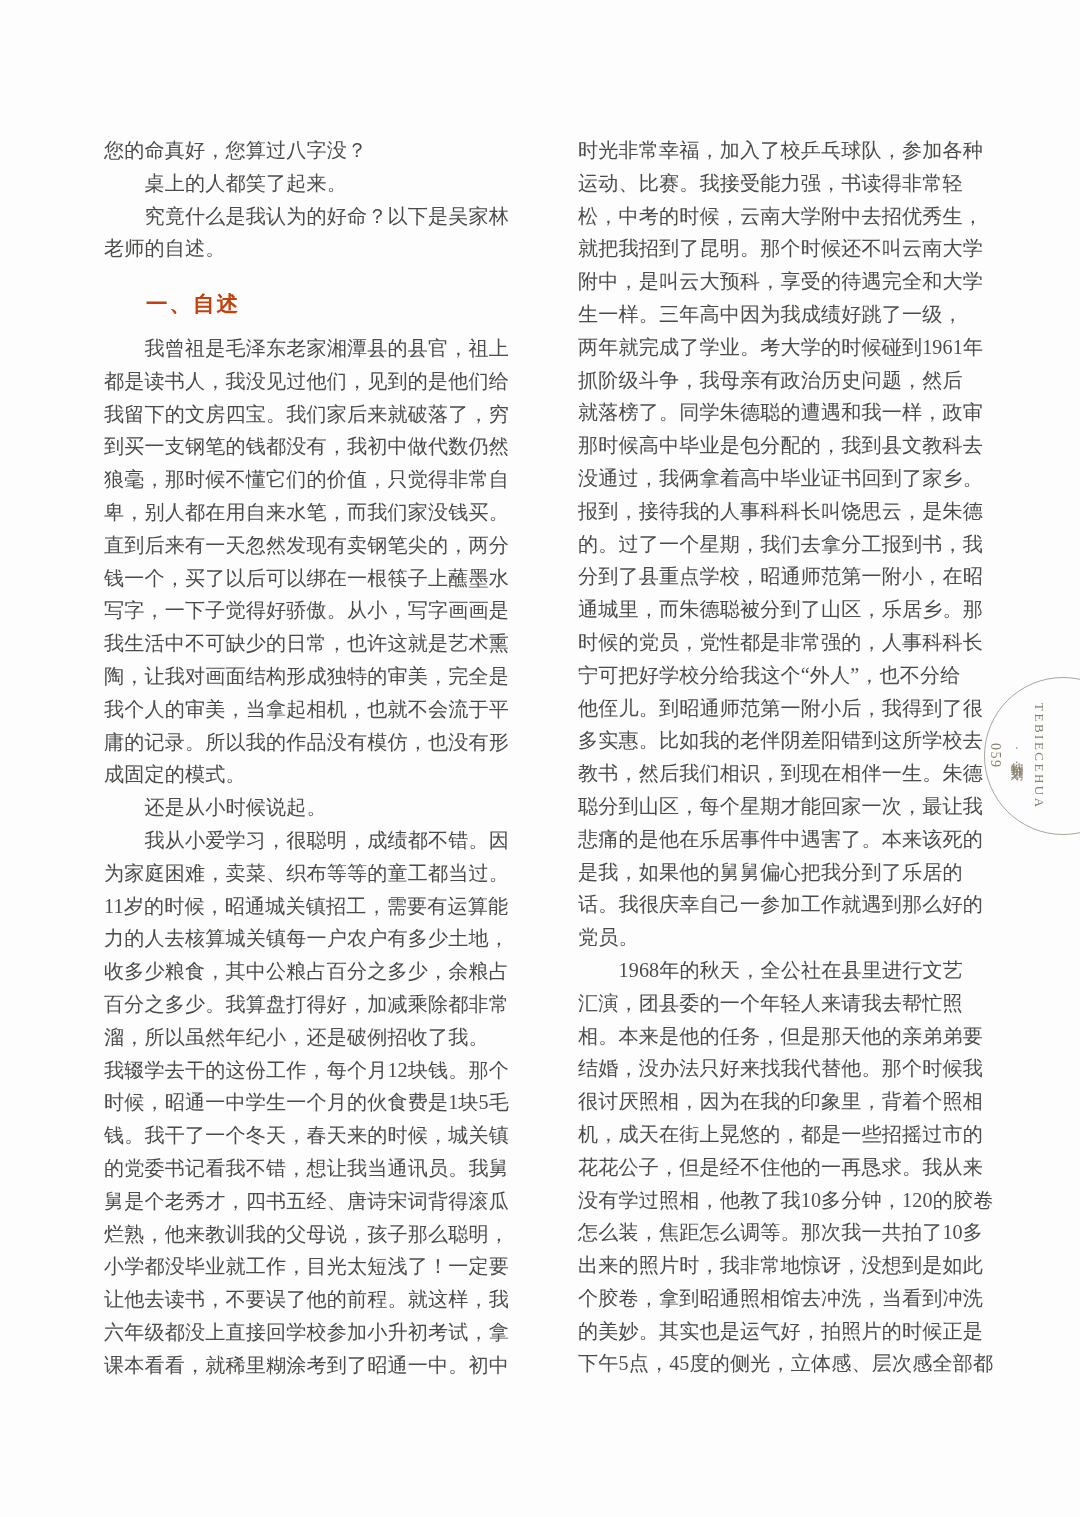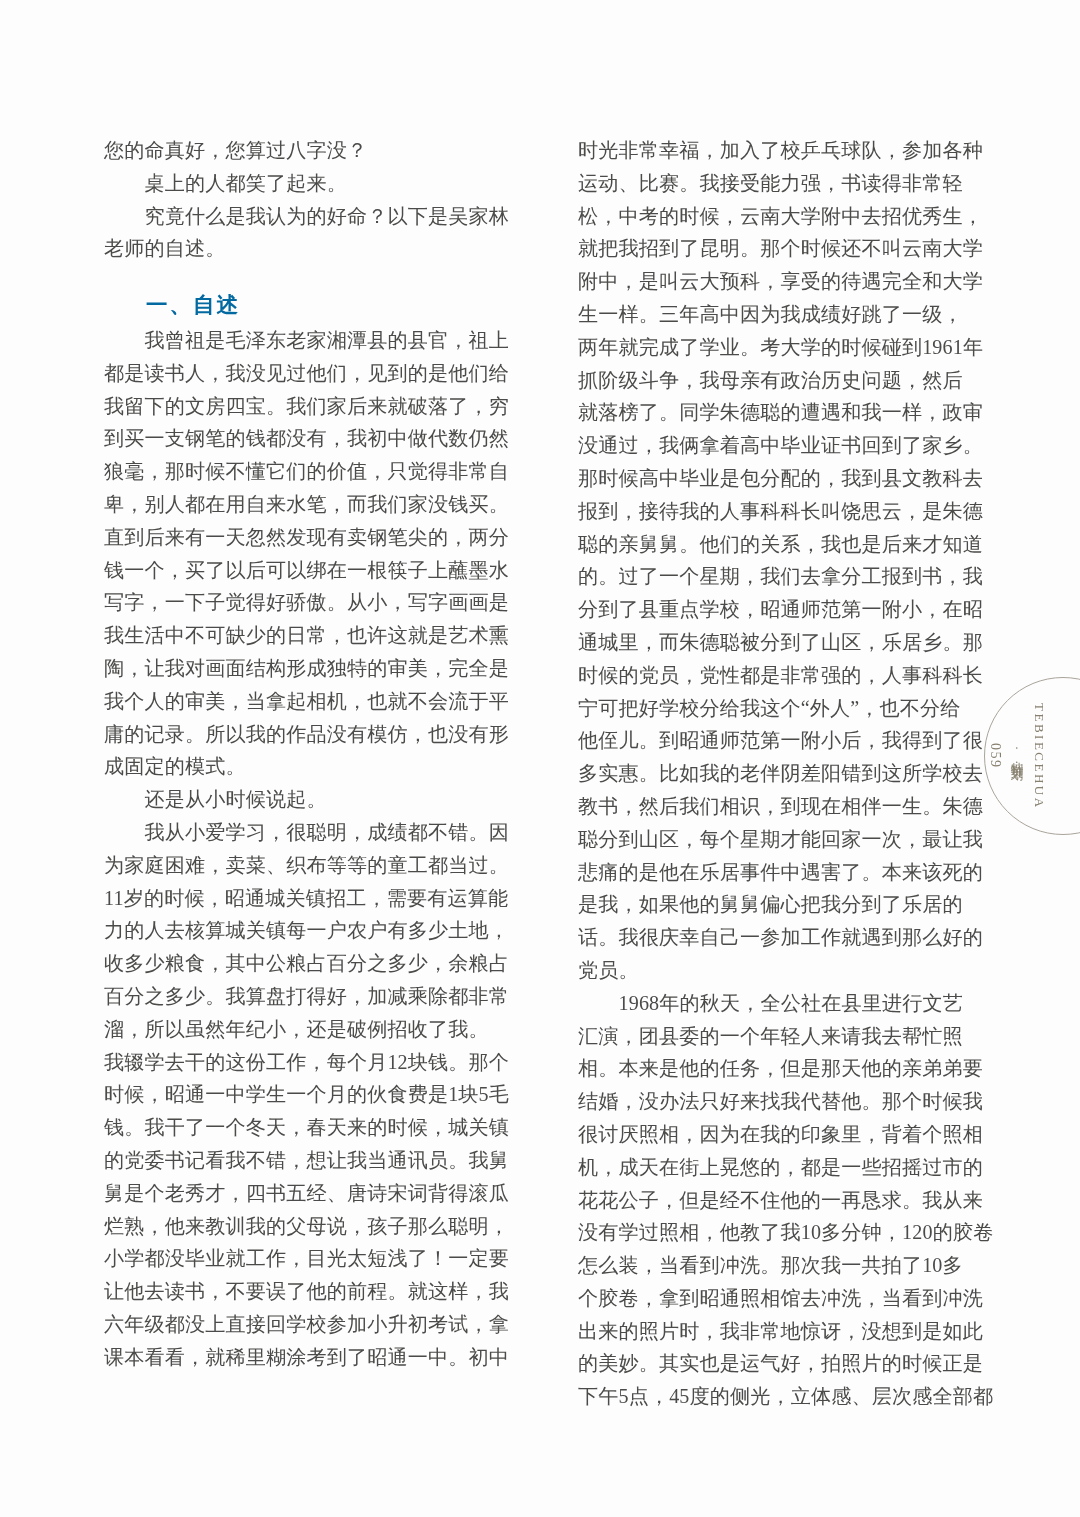--- a/index.html
+++ b/index.html
@@ -23,25 +23,25 @@
   }
   .col .line{
     height:32.8px;
     line-height:32.8px;
     white-space:pre;
     letter-spacing:0.15px;
   }
   .col-left{left:104px;}
   .col-right{left:578px;}
   .heading{
-    font-family:Liberation Serif, serif;
+    font-family:Liberation Mono, monospace;
     font-weight:bold;
     font-size:21.5px;
-    color:#0369a1;
-    margin:24px 0 2px 0;
+    color:#c2410c;
+    margin:24px 0 10px 0;
     padding-left:42px;
     height:32.8px;
     line-height:32.8px;
     letter-spacing:2px;
   }
   .badge-circle{
     position:absolute;
     left:984px;
     top:677px;
     width:158px;
@@ -131,24 +131,23 @@
     <div>
         <div class="line">时光非常幸福，加入了校乒乓球队，参加各种</div>
         <div class="line">运动、比赛。我接受能力强，书读得非常轻</div>
         <div class="line">松，中考的时候，云南大学附中去招优秀生，</div>
         <div class="line">就把我招到了昆明。那个时候还不叫云南大学</div>
         <div class="line">附中，是叫云大预科，享受的待遇完全和大学</div>
         <div class="line">生一样。三年高中因为我成绩好跳了一级，</div>
         <div class="line">两年就完成了学业。考大学的时候碰到1961年</div>
         <div class="line">抓阶级斗争，我母亲有政治历史问题，然后</div>
         <div class="line">就落榜了。同学朱德聪的遭遇和我一样，政审</div>
+        <div class="line">那时候高中毕业是包分配的，我到县文教科去</div>
         <div class="line">没通过，我俩拿着高中毕业证书回到了家乡。</div>
-        <div class="line">那时候高中毕业是包分配的，我到县文教科去</div>
         <div class="line">报到，接待我的人事科科长叫饶思云，是朱德</div>
-        <div class="line">聪的亲舅舅。他们的关系，我也是后来才知道</div>
         <div class="line">的。过了一个星期，我们去拿分工报到书，我</div>
         <div class="line">分到了县重点学校，昭通师范第一附小，在昭</div>
         <div class="line">通城里，而朱德聪被分到了山区，乐居乡。那</div>
         <div class="line">时候的党员，党性都是非常强的，人事科科长</div>
         <div class="line">宁可把好学校分给我这个“外人”，也不分给</div>
         <div class="line">他侄儿。到昭通师范第一附小后，我得到了很</div>
         <div class="line">多实惠。比如我的老伴阴差阳错到这所学校去</div>
         <div class="line">教书，然后我们相识，到现在相伴一生。朱德</div>
         <div class="line">聪分到山区，每个星期才能回家一次，最让我</div>
         <div class="line">悲痛的是他在乐居事件中遇害了。本来该死的</div>
@@ -156,23 +155,23 @@
         <div class="line">话。我很庆幸自己一参加工作就遇到那么好的</div>
         <div class="line">党员。</div>
         <div class="line">　　1968年的秋天，全公社在县里进行文艺</div>
         <div class="line">汇演，团县委的一个年轻人来请我去帮忙照</div>
         <div class="line">相。本来是他的任务，但是那天他的亲弟弟要</div>
         <div class="line">结婚，没办法只好来找我代替他。那个时候我</div>
         <div class="line">很讨厌照相，因为在我的印象里，背着个照相</div>
         <div class="line">机，成天在街上晃悠的，都是一些招摇过市的</div>
         <div class="line">花花公子，但是经不住他的一再恳求。我从来</div>
         <div class="line">没有学过照相，他教了我10多分钟，120的胶卷</div>
-        <div class="line">怎么装，当看到冲洗。那次我一共拍了10多</div>
+        <div class="line">怎么装，焦距怎么调等。那次我一共拍了10多</div>
+        <div class="line">出来的照片时，我非常地惊讶，没想到是如此</div>
         <div class="line">个胶卷，拿到昭通照相馆去冲洗，当看到冲洗</div>
-        <div class="line">出来的照片时，我非常地惊讶，没想到是如此</div>
         <div class="line">的美妙。其实也是运气好，拍照片的时候正是</div>
         <div class="line">下午5点，45度的侧光，立体感、层次感全部都</div>
       </div>
   </div>
 
   <div class="badge-circle"></div>
 
   <div class="badge-text">
     <div class="badge-latin">TEBIECEHUA</div>
     <div class="badge-cn">·特别策划·</div>

